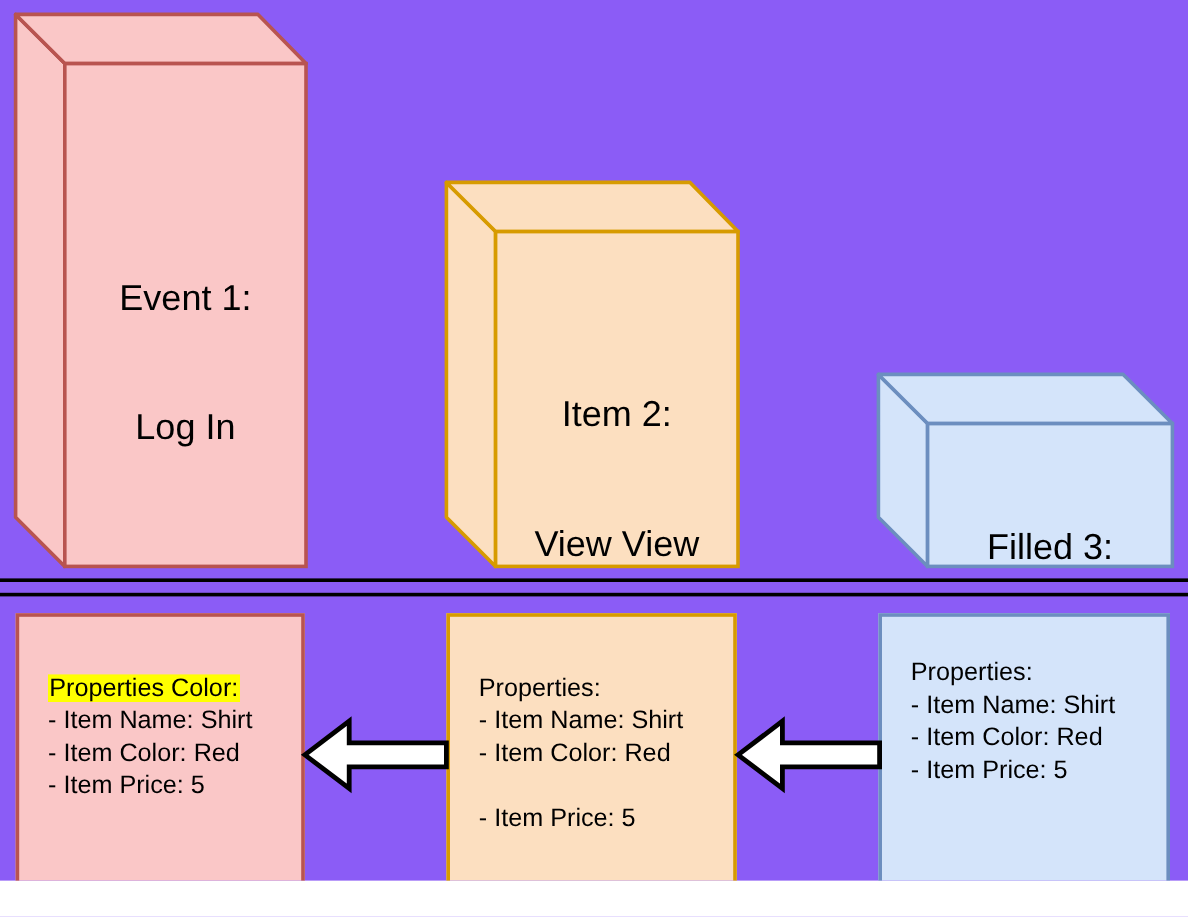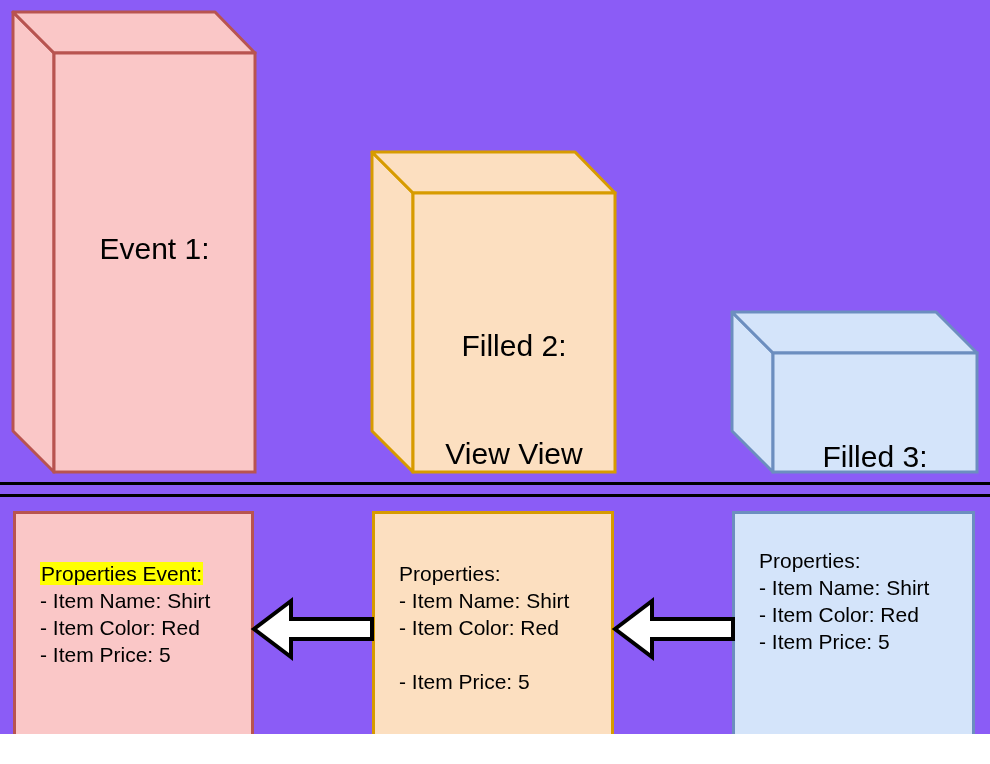--- a/index.html
+++ b/index.html
@@ -93,31 +93,32 @@
     <svg width="248" height="466" viewBox="0 0 248 466">
 
       <polygon points="3,3 44,44 44,463 3,422" fill="#FAC7C7" stroke="#B85450" stroke-width="3" stroke-linejoin="round"></polygon>
 
       <polygon points="3,3 205,3 245,44 44,44" fill="#FAC7C7" stroke="#B85450" stroke-width="3" stroke-linejoin="round"></polygon>
 
       <rect x="44" y="44" width="201" height="419" fill="#FAC7C7" stroke="#B85450" stroke-width="3"></rect>
     </svg>
     <div class="cube-label" style="left:44px; top:150px; width:201px;">
       <div>Event 1:</div>
+      <div>Log In</div>
     </div>
   </div>
 
   <div class="cube" style="left:369px; top:149px; width:248px; height:326px;">
     <svg width="248" height="326" viewBox="0 0 248 326">
       <polygon points="3,3 44,44 44,323 3,282" fill="#FCDFC0" stroke="#D79B00" stroke-width="3" stroke-linejoin="round"></polygon>
       <polygon points="3,3 206,3 246,44 44,44" fill="#FCDFC0" stroke="#D79B00" stroke-width="3" stroke-linejoin="round"></polygon>
       <rect x="44" y="44" width="202" height="279" fill="#FCDFC0" stroke="#D79B00" stroke-width="3"></rect>
     </svg>
     <div class="cube-label" style="left:44px; top:107px; width:202px;">
-      <div>Filled 2:</div>
+      <div>Item 2:</div>
       <div>View View</div>
     </div>
   </div>
 
   <div class="cube" style="left:729px; top:309px; width:250px; height:166px;">
     <svg width="250" height="166" viewBox="0 0 250 166">
       <polygon points="3,3 44,44 44,163 3,122" fill="#D4E4FA" stroke="#6C8EBF" stroke-width="3" stroke-linejoin="round"></polygon>
       <polygon points="3,3 207,3 248,44 44,44" fill="#D4E4FA" stroke="#6C8EBF" stroke-width="3" stroke-linejoin="round"></polygon>
       <rect x="44" y="44" width="204" height="119" fill="#D4E4FA" stroke="#6C8EBF" stroke-width="3"></rect>
     </svg>
@@ -125,21 +126,21 @@
       <div>Filled 3:</div>
       <div>Purchase</div>
     </div>
   </div>
 
   <div class="divider-line" style="top:482px;"></div>
   <div class="divider-line" style="top:494px;"></div>
 
   <div class="prop-box" style="left:13px; top:511px; width:241px; height:241px; background:#FAC7C7; border-color:#B85450;">
     <div class="prop-text" style="top:46px;">
-      <div class="prop-line hl"><span>Properties Event:</span></div>
+      <div class="prop-line hl"><span>Properties Color:</span></div>
       <div class="prop-line">- Item Name: Shirt</div>
       <div class="prop-line">- Item Color: Red</div>
       <div class="prop-line">- Item Price: 5</div>
     </div>
   </div>
 
   <div class="prop-box" style="left:372px; top:511px; width:242px; height:241px; background:#FCDFC0; border-color:#D79B00;">
     <div class="prop-text" style="top:46px;">
       <div class="prop-line">Properties:</div>
       <div class="prop-line">- Item Name: Shirt</div>

